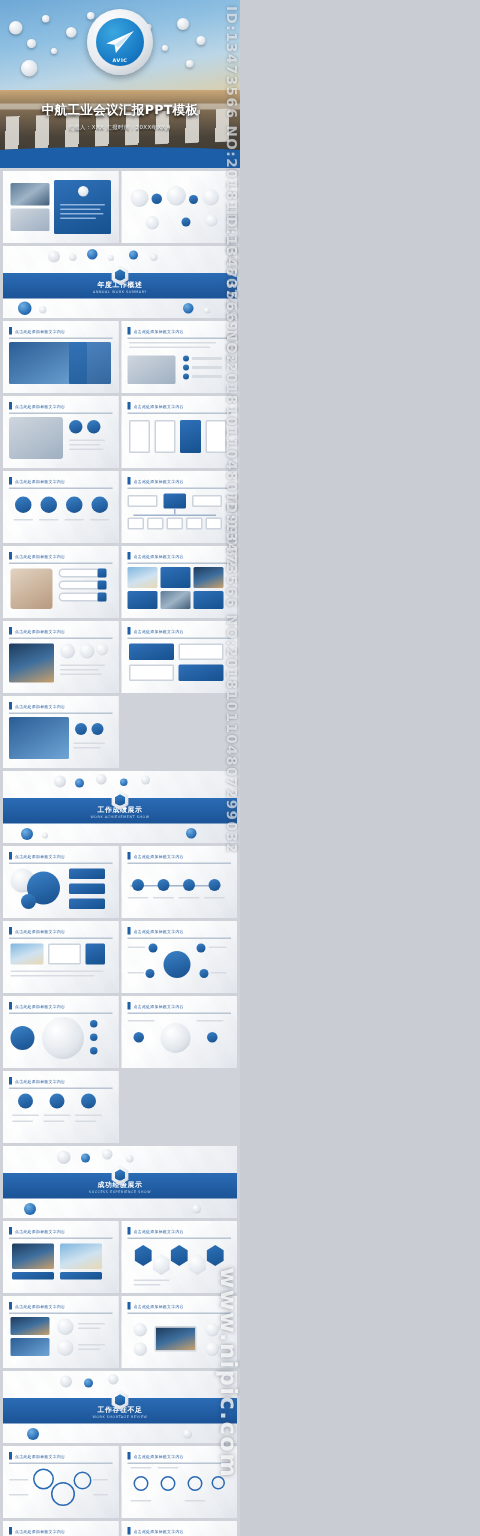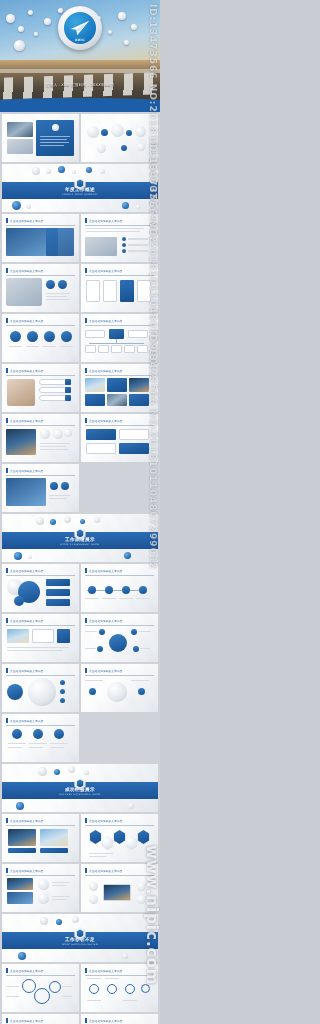--- a/index.html
+++ b/index.html
@@ -197,20 +197,21 @@
     <div class="hero-logo">
       <div class="hero-logo-inner">
         <svg viewBox="0 0 24 24" aria-hidden="true">
           <path d="M2 13 L22 4 L9 20 L8 14 Z" fill="#ffffff"></path>
           <path d="M8 14 L22 4 L11 16 Z" fill="#cfe6f7"></path>
         </svg>
         <span class="logo-text">AVIC</span>
       </div>
     </div>
 
+    <div class="hero-title">中航工业会议汇报PPT模板</div>
     <div class="hero-sub">汇报人：XXX   汇报时间：20XX年XX月</div>
     <div class="hero-wave"></div>
   </div>
 
   <div class="grid">
 
     <div class="slide">
       <div class="poly"></div>
       <div class="photo p-office" style="left:5px;top:8px;width:26px;height:15px;"></div>
       <div class="photo p-team" style="left:5px;top:25px;width:26px;height:15px;"></div>

